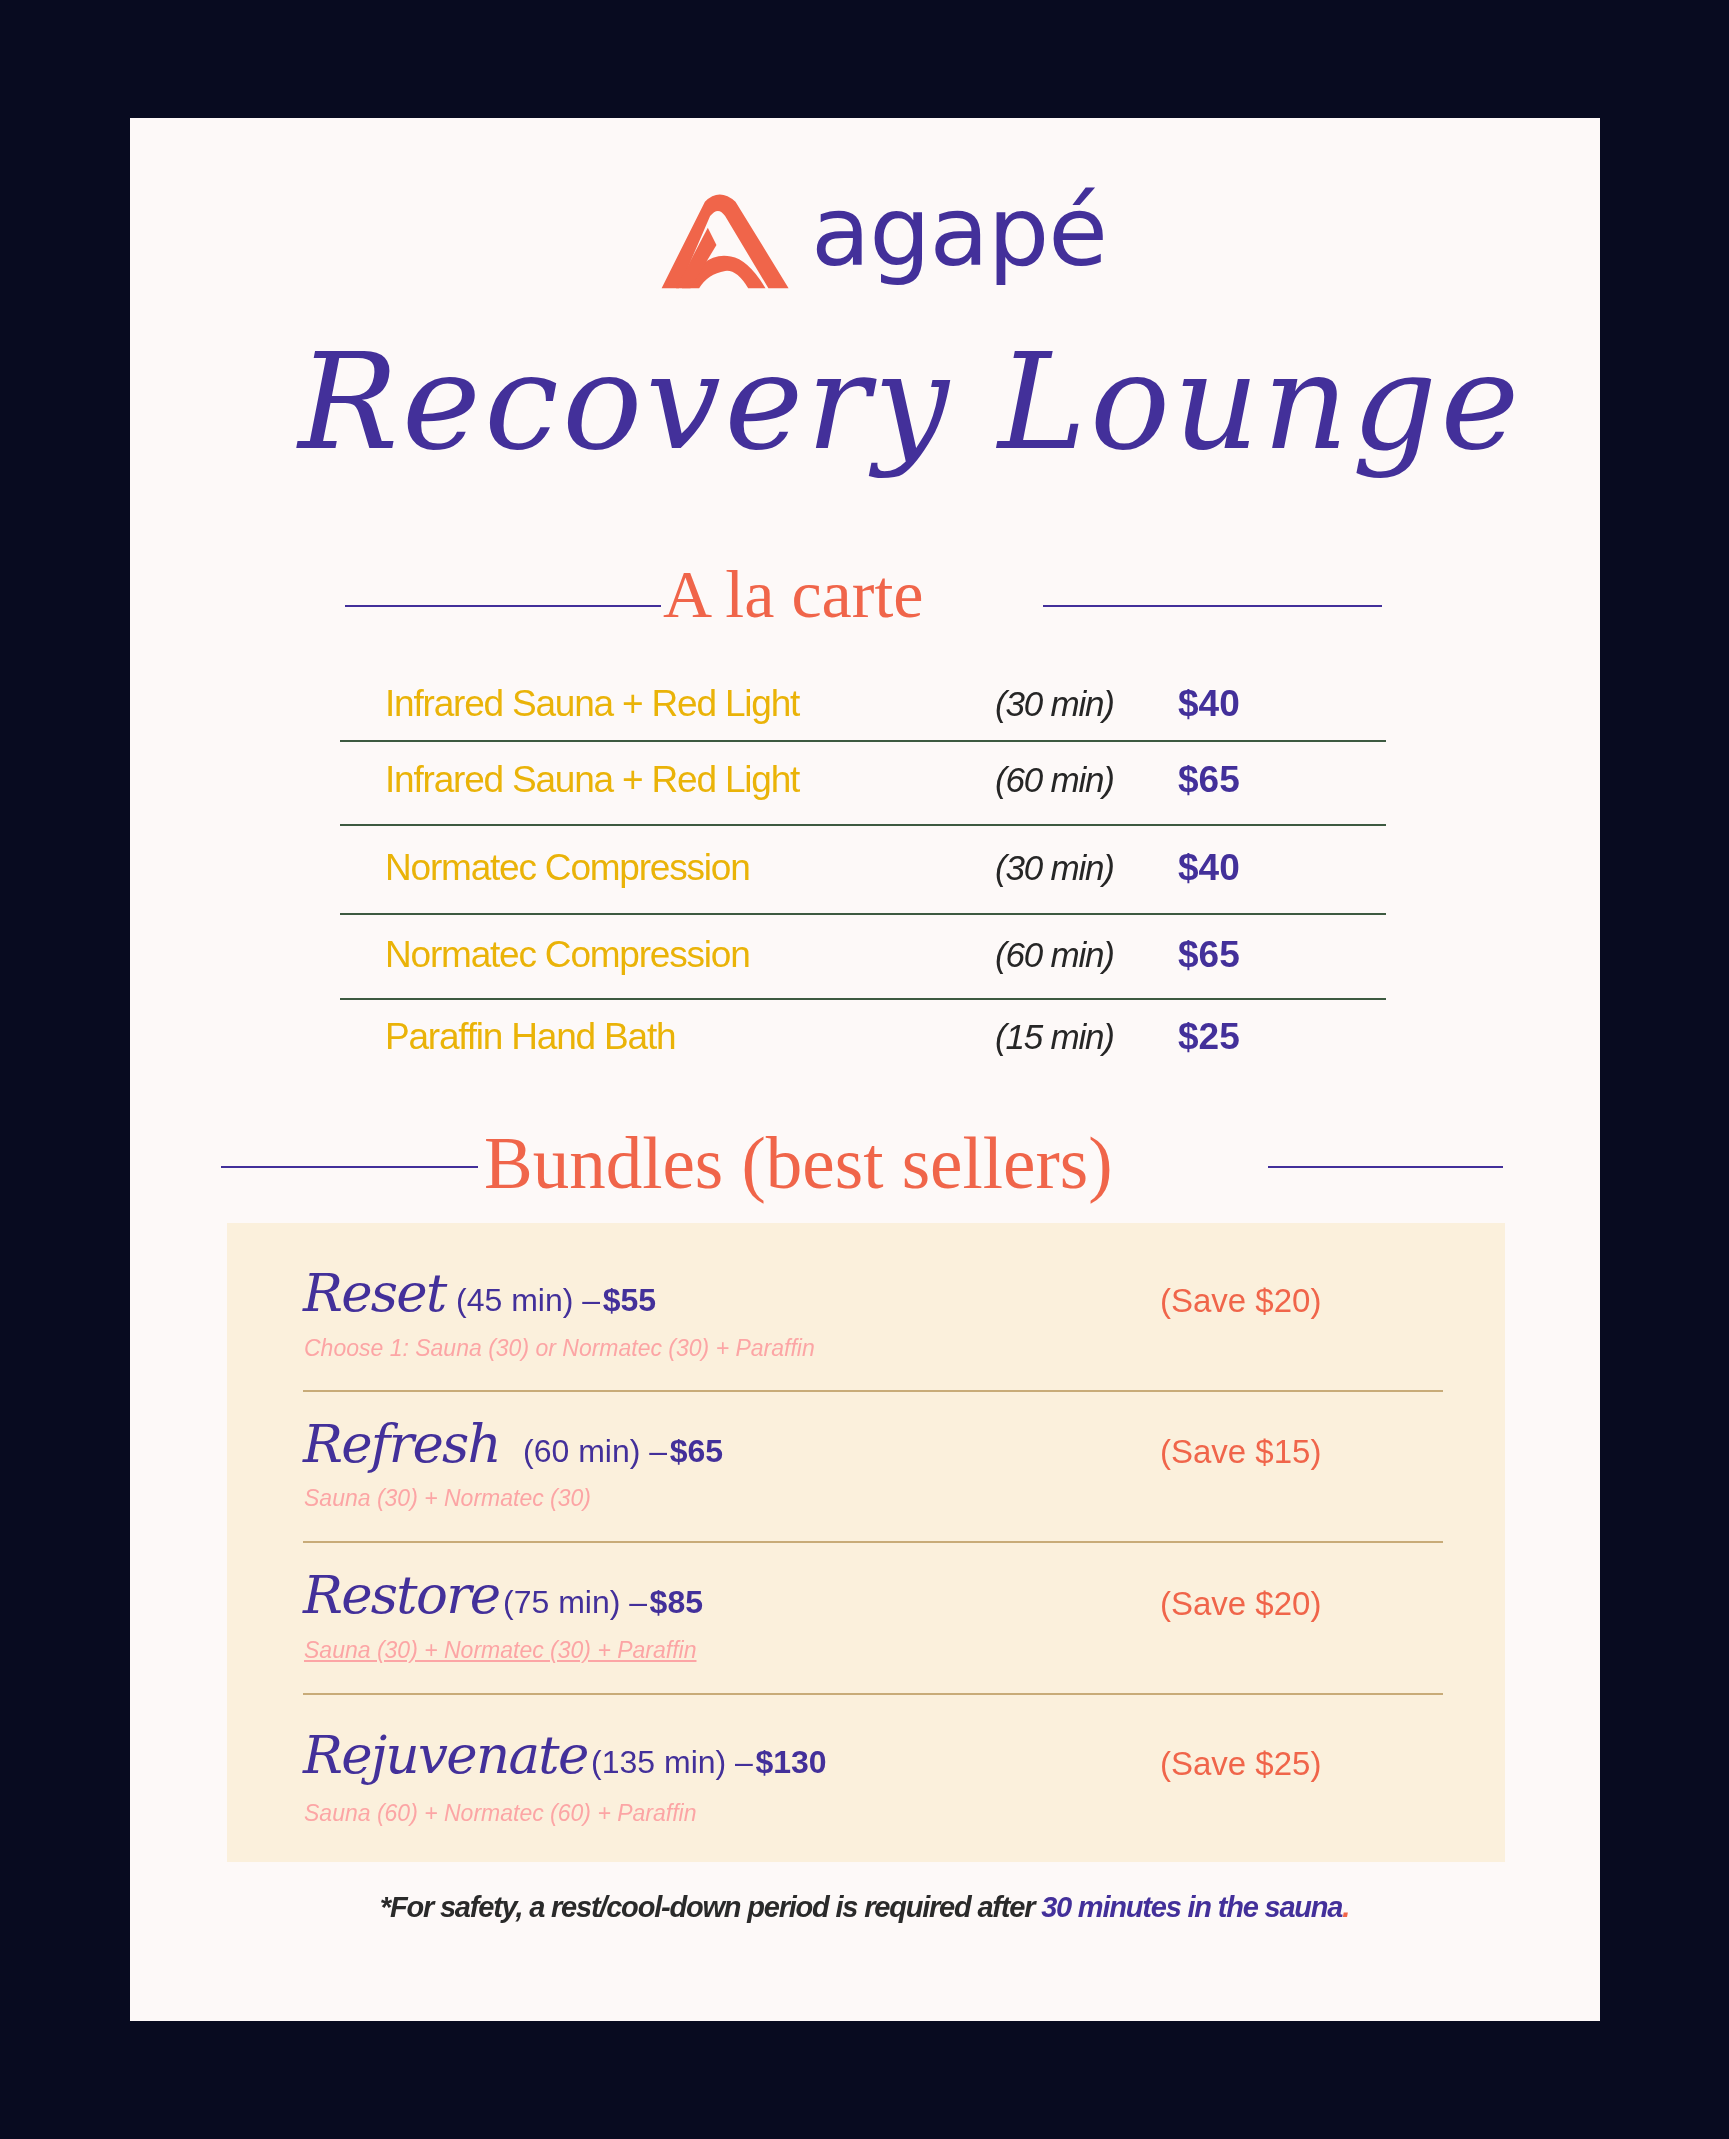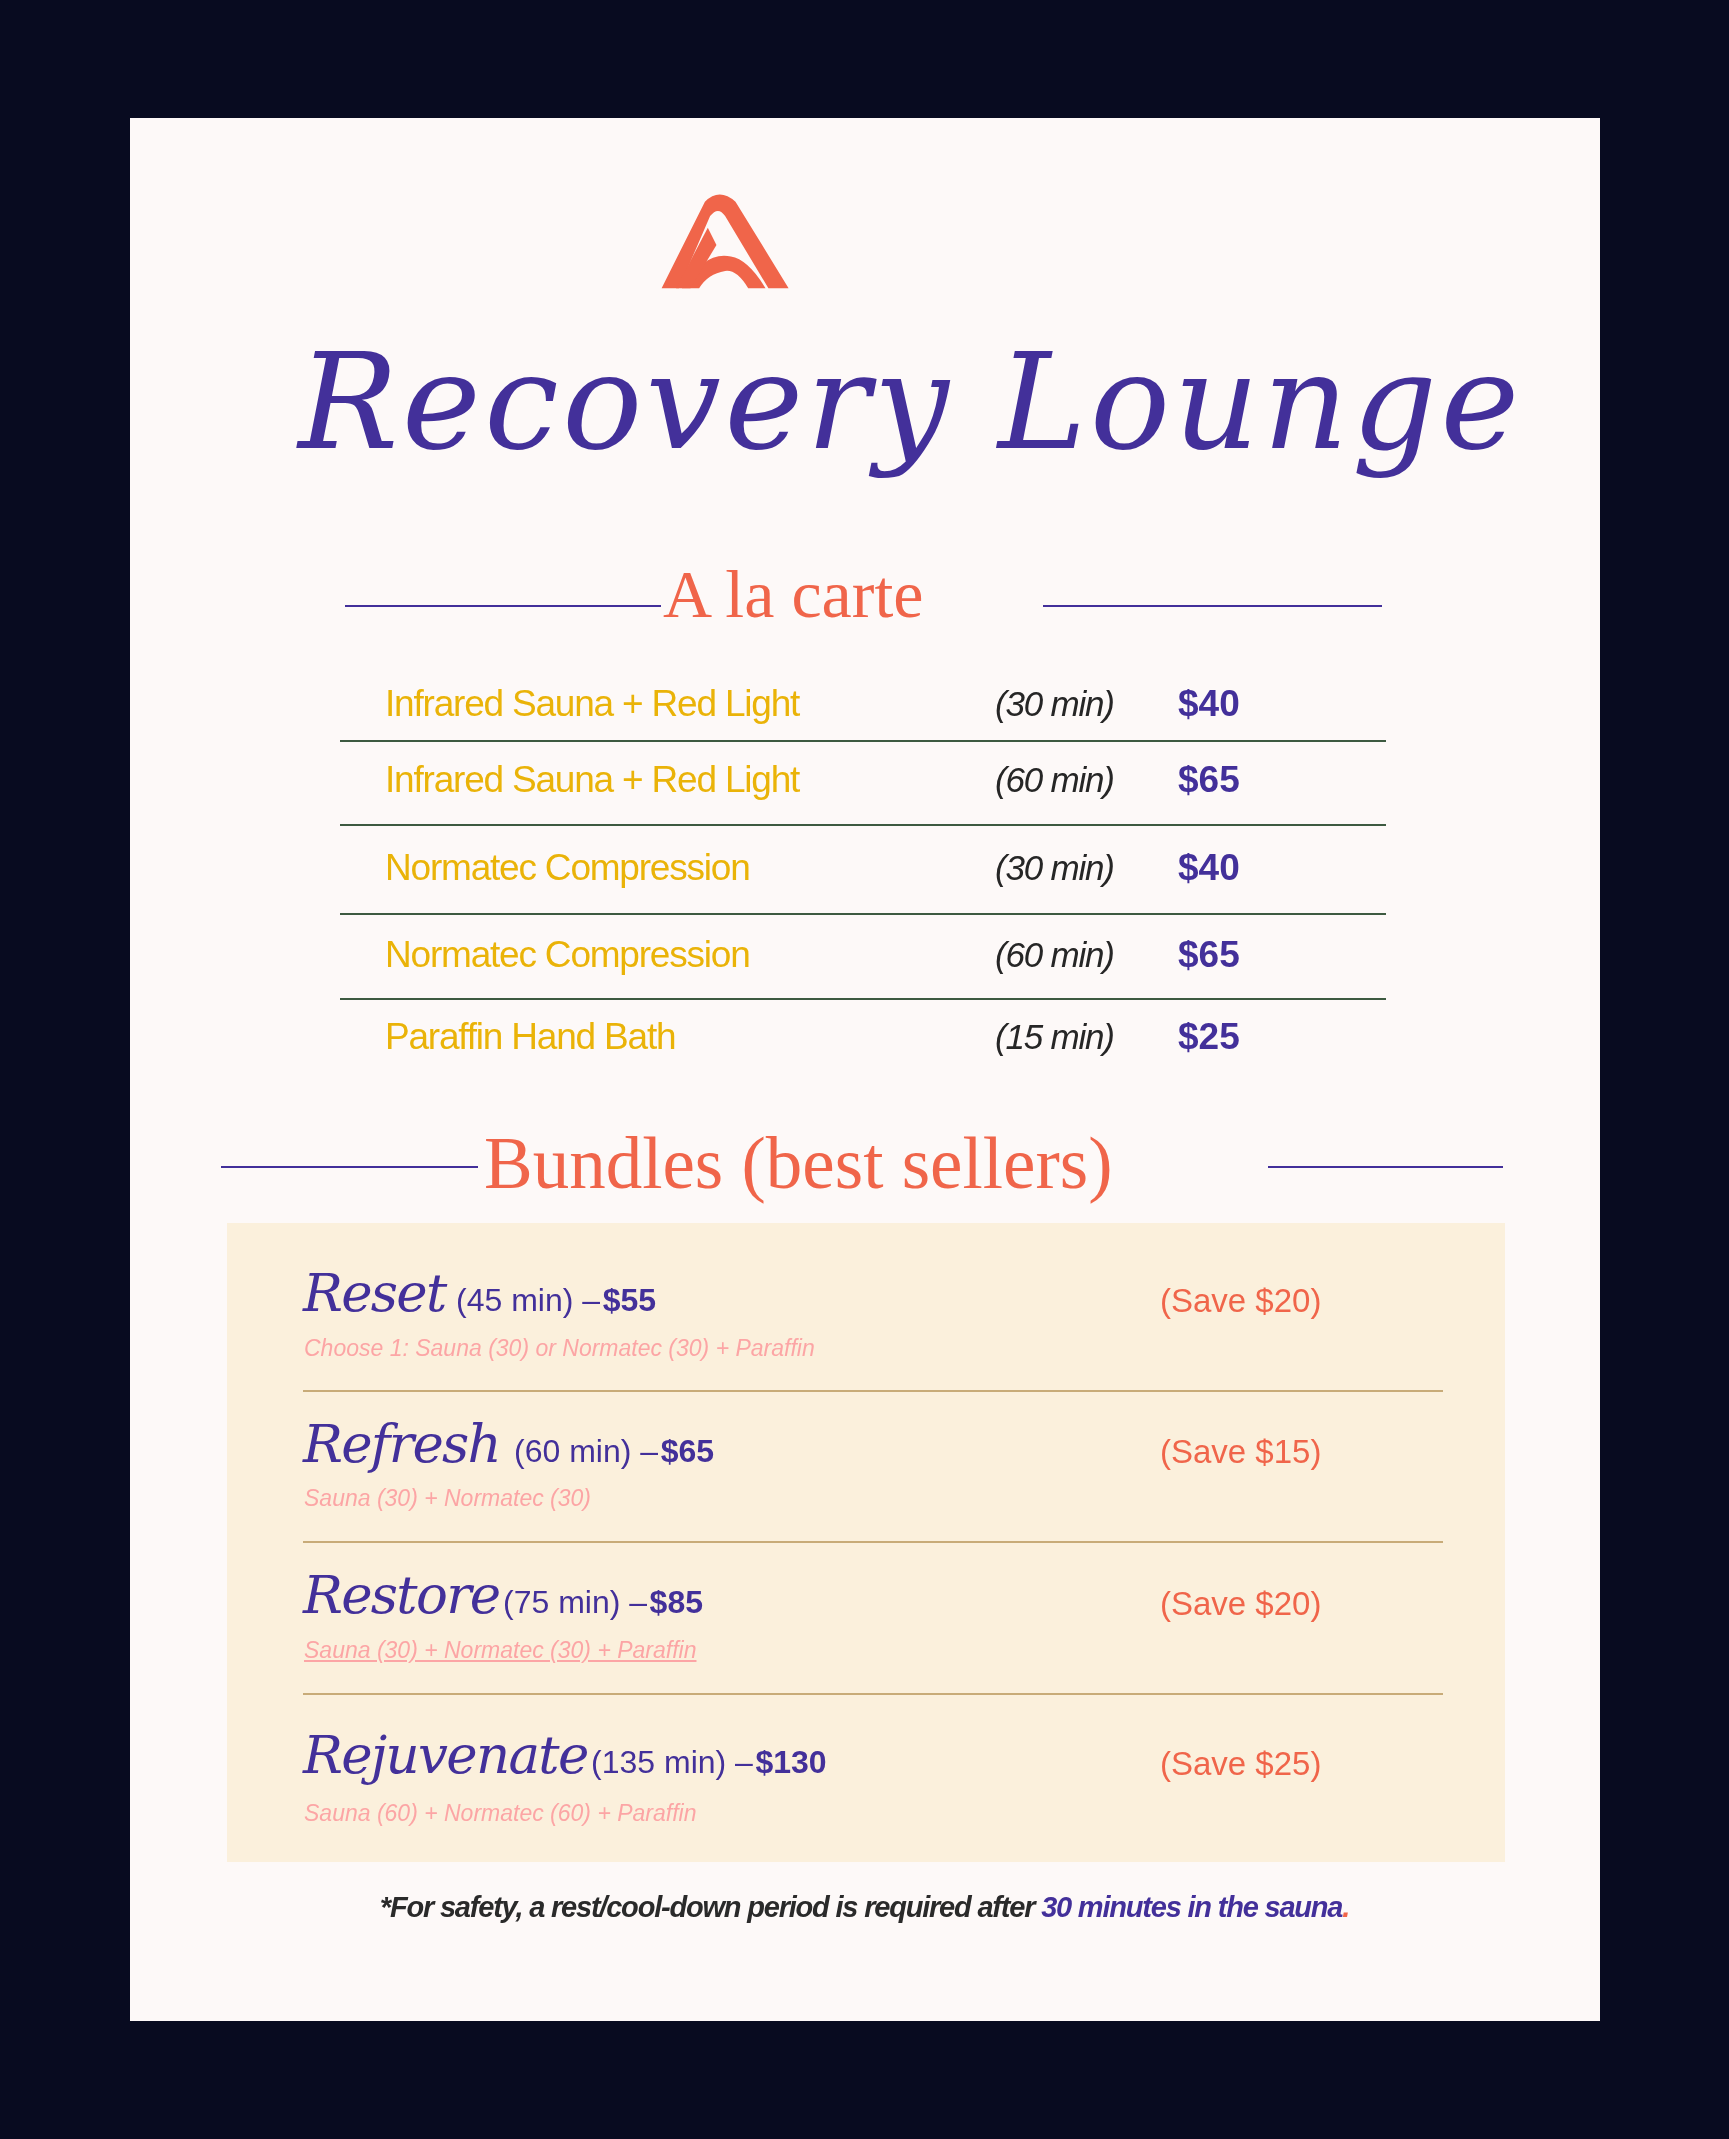--- a/index.html
+++ b/index.html
@@ -112,20 +112,21 @@
 <body>
 
 <div class="card"></div>
 
 <div class="logo">
   <svg width="156" height="101" viewBox="0 0 270 175">
     <path d="M20 165 L95 15 Q120 -10 148 15 L240 165 L205 165 L130 40 Q118 22 104 40 L50 165 Z" fill="#f0654a"></path>
     <path d="M55 165 Q95 100 140 110 Q170 115 200 165 L170 165 Q150 132 130 135 Q100 140 85 165 Z" fill="#f0654a"></path>
     <path d="M70 165 L45 165 L100 60 L115 90 Z" fill="#f0654a"></path>
   </svg>
+  <span class="logo-word">agapé</span>
 </div>
 
 <div class="title">Recovery Lounge</div>
 
 <div class="rule" style="left:345px; top:605px; width:316px;"></div>
 <div class="sec-head" style="left:663px; width:427px; top:560px; font-size:68px;">A la carte</div>
 <div class="rule" style="left:1043px; top:605px; width:339px;"></div>
 
 <div>
   <div>
@@ -177,21 +178,21 @@
     <span class="b-name">Reset</span><span class="b-dur">(45 min) –</span>
     <span class="b-price">$55</span>
   </div>
   <div class="b-desc" style="top:1337px;">Choose 1: Sauna (30) or Normatec (30) + Paraffin</div>
   <div class="b-save" style="top:1284px;">(Save $20)</div>
 </div>
 <div class="b-line" style="top:1390px;"></div>
 
 <div>
   <div class="b-title" style="top:1417px;">
-    <span class="b-name">Refresh</span><span class="b-dur" style="margin-left:14px;">(60 min) –</span>
+    <span class="b-name">Refresh</span><span class="b-dur" style="margin-left:23px;">(60 min) –</span>
     <span class="b-price">$65</span>
   </div>
   <div class="b-desc" style="top:1487px;">Sauna (30) + Normatec (30)</div>
   <div class="b-save" style="top:1435px;">(Save $15)</div>
 </div>
 <div class="b-line" style="top:1541px;"></div>
 
 <div>
   <div class="b-title" style="top:1568px;">
     <span class="b-name">Restore</span><span class="b-dur" style="margin-left:3.5px;">(75 min) –</span>

